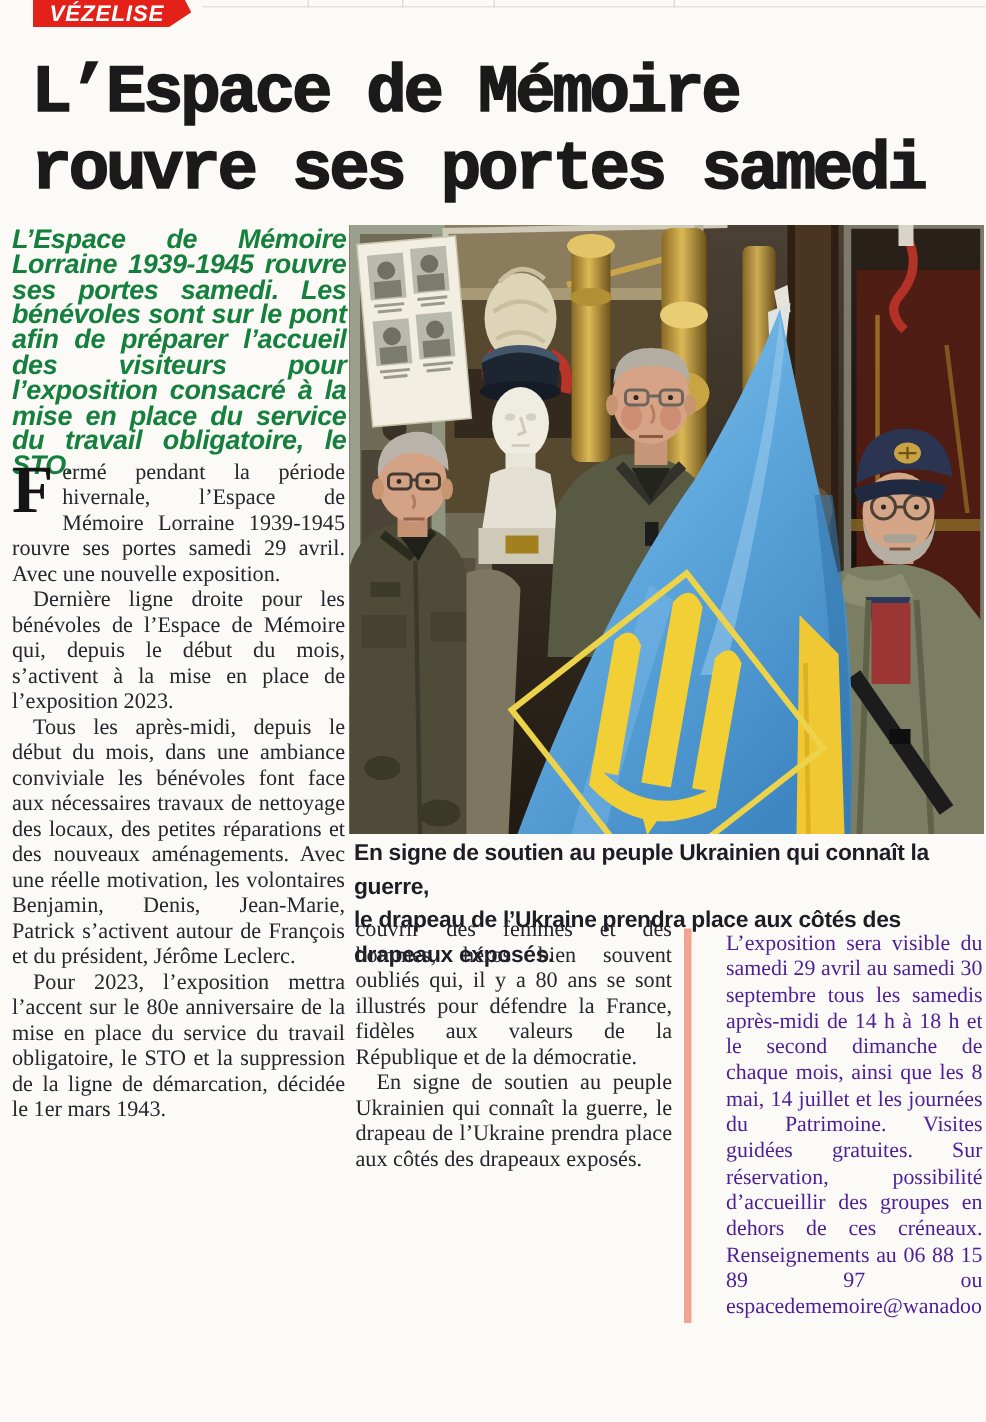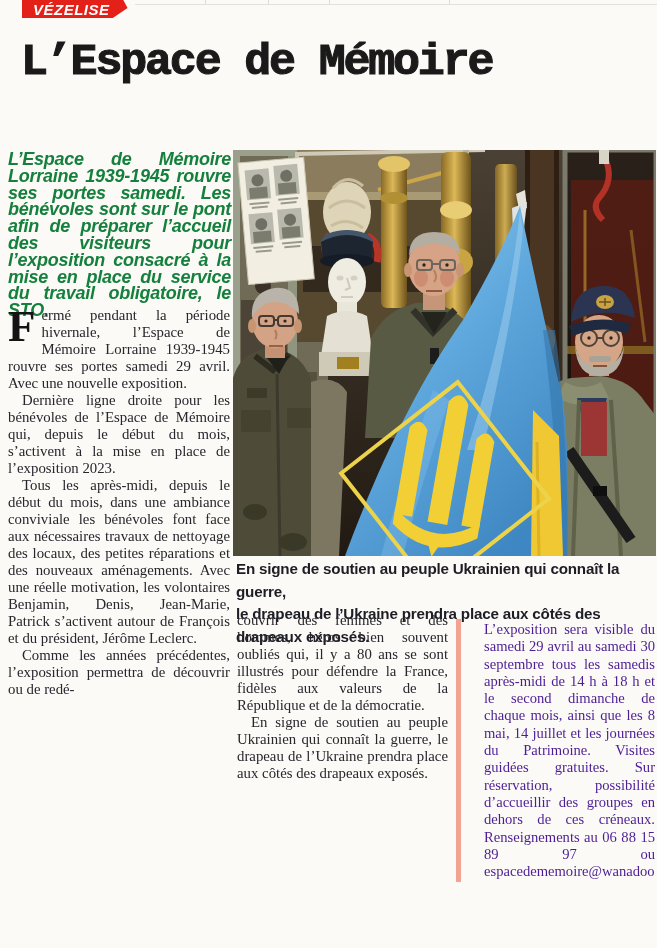--- a/index.html
+++ b/index.html
@@ -70,29 +70,29 @@
 <body>
 
 <div class="toprule"></div>
 <div class="toptick" style="left:205px"></div>
 <div class="toptick" style="left:268px"></div>
 <div class="toptick" style="left:329px"></div>
 <div class="toptick" style="left:449px"></div>
 
 <div class="tag">VÉZELISE</div>
 
-<h1 class="headline"><span>L’Espace de Mémoire</span><br></h1>
+<h1 class="headline"><span>L’Espace de Mémoire</span><br><span>rouvre ses portes samedi</span></h1>
 
 <div class="lead">L’Espace de Mémoire Lorraine 1939-1945 rouvre ses portes samedi. Les bénévoles sont sur le pont afin de préparer l’accueil des visiteurs pour l’exposition consacré à la mise en place du service du travail obligatoire, le STO.</div>
 
 <div class="col col1">
   <p><span class="dropcap">F</span><span>ermé pendant la période hivernale, l’Espace de Mémoire Lorraine 1939-1945 rouvre ses portes samedi 29 avril. Avec une nouvelle exposition.</span></p>
   <p class="ind">Dernière ligne droite pour les bénévoles de l’Espace de Mémoire qui, depuis le début du mois, s’activent à la mise en place de l’exposition 2023.</p>
   <p class="ind">Tous les après-midi, depuis le début du mois, dans une ambiance conviviale les bénévoles font face aux nécessaires travaux de nettoyage des locaux, des petites réparations et des nouveaux aménagements. Avec une réelle motivation, les volontaires Benjamin, Denis, Jean-Marie, Patrick s’activent autour de François et du président, Jérôme Leclerc.</p>
-  <p class="ind">Comme les années précédentes, l’exposition permettra de découvrir ou de redé-</p>
+  <p class="ind">Pour 2023, l’exposition mettra l’accent sur le 80e anniversaire de la mise en place du service du travail obligatoire, le STO et la suppression de la ligne de démarcation, décidée le 1er mars 1943.</p>
 </div>
 
 <div class="photo">
   <svg viewBox="0 0 423 406" width="423" height="406" aria-hidden="true">
     <defs>
       <linearGradient id="g-bg" x1="0" y1="0" x2="0" y2="1">
         <stop offset="0" stop-color="#4a4033"></stop>
           <stop offset="1" stop-color="#211a12"></stop>
       </linearGradient>
       <linearGradient id="g-gold" x1="0" y1="0" x2="1" y2="0">

